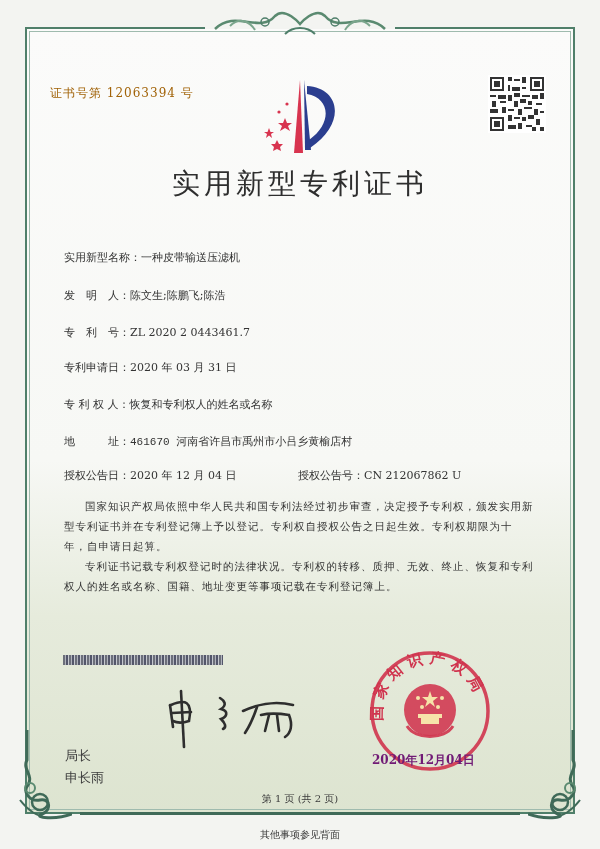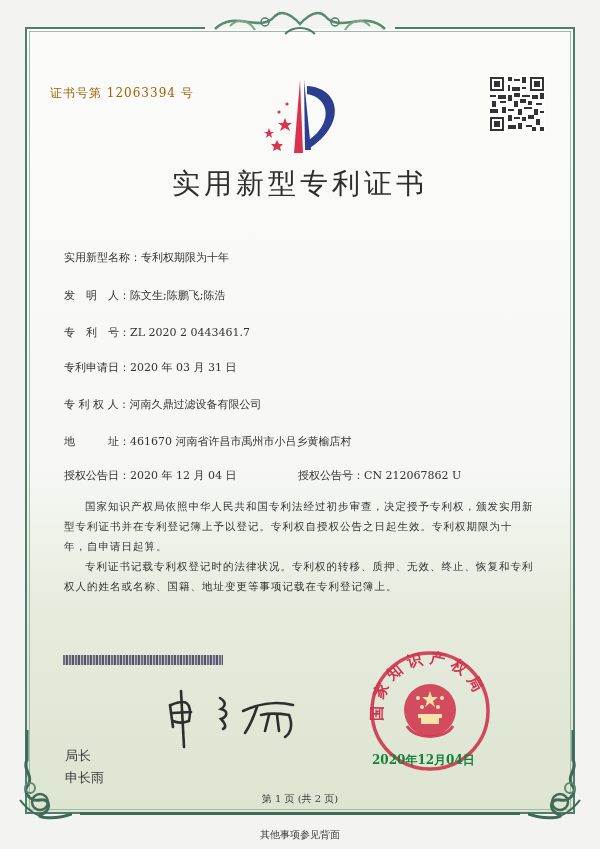--- a/index.html
+++ b/index.html
@@ -49,21 +49,21 @@
   .barcode {
     position:absolute; left:63px; top:655px; width:160px; height:10px;
     background:repeating-linear-gradient(90deg, #6c6f7a 0 2px, #b0b3bc 2px 3px, #53566a 3px 5px, #c5c8cf 5px 6px);
   }
   .official {
     position:absolute; left:65px; font-family:"DejaVu Sans", sans-serif; font-size:13px; color:#3c3c3c;margin-top:44px;
   }
   .signature { position:absolute; left:165px; top:685px; width:140px; height:65px; }
   .seal { position:absolute; left:363px; top:648px; width:134px; height:126px; }
   .seal-date {
-    position:absolute; left:372px; top:752px; font-size:12px; color:#15803d; font-weight:bold;
+    position:absolute; left:372px; top:752px; font-size:12px; color:#701a75; font-weight:bold;
   }
   .page-num {
     position:absolute; left:0; top:792px; width:600px; text-align:center; font-size:10px; color:#3b3b3b;
   }
   .footer-note {
     position:absolute; left:0; top:828px; width:600px; text-align:center; font-size:10px; color:#3b3b3b;
   }
 </style>
 </head>
 <body>
@@ -145,35 +145,35 @@
       <rect x="15" y="24" width="2" height="3"></rect>
     <rect x="19" y="25" width="3" height="1"></rect>
       <rect x="22" y="26" width="2" height="2"></rect>
       <rect x="26" y="26" width="2" height="2"></rect>
   </g>
 </svg>
 
 <div class="title">实用新型专利证书</div>
 
 <div class="field" style="top:250px;">
-  <span class="lab">实用新型名称：</span><span class="val">专利权期限为十年</span>
+  <span class="lab">实用新型名称：</span><span class="val">一种皮带输送压滤机</span>
 </div>
 <div class="field" style="top:288px;">
   <span class="lab">发　明　人：</span><span class="val">陈文生;陈鹏飞;陈浩</span>
 </div>
 <div class="field" style="top:325px;">
   <span class="lab">专　利　号：</span><span class="val">ZL 2020 2 0443461.7</span>
 </div>
 <div class="field" style="top:360px;">
   <span class="lab">专利申请日：</span><span class="val">2020 年 03 月 31 日</span>
 </div>
 <div class="field" style="top:397px;">
-  <span class="lab">专 利 权 人：</span><span class="val">河南久鼎过滤设备有限公司</span>
-</div>
-<div class="field" style="top:434px;">
+  <span class="lab">专 利 权 人：</span><span class="val">恢复和专利权人的姓名或名称</span>
+</div>
+<div class="field" style="top:434px;font-family:Liberation Mono, monospace;">
   <span class="lab">地　　　址：</span><span class="val">461670 河南省许昌市禹州市小吕乡黄榆店村</span>
 </div>
 <div class="field" style="top:468px;">
   <span class="lab">授权公告日：</span><span class="val">2020 年 12 月 04 日</span>
 </div>
 <div class="field" style="top:468px; left:298px;">
   <span class="lab">授权公告号：</span><span class="val">CN 212067862 U</span>
 </div>
 
 <div class="para" style="top:496px;">国家知识产权局依照中华人民共和国专利法经过初步审查，决定授予专利权，颁发实用新型专利证书并在专利登记簿上予以登记。专利权自授权公告之日起生效。专利权期限为十年，自申请日起算。</div>

